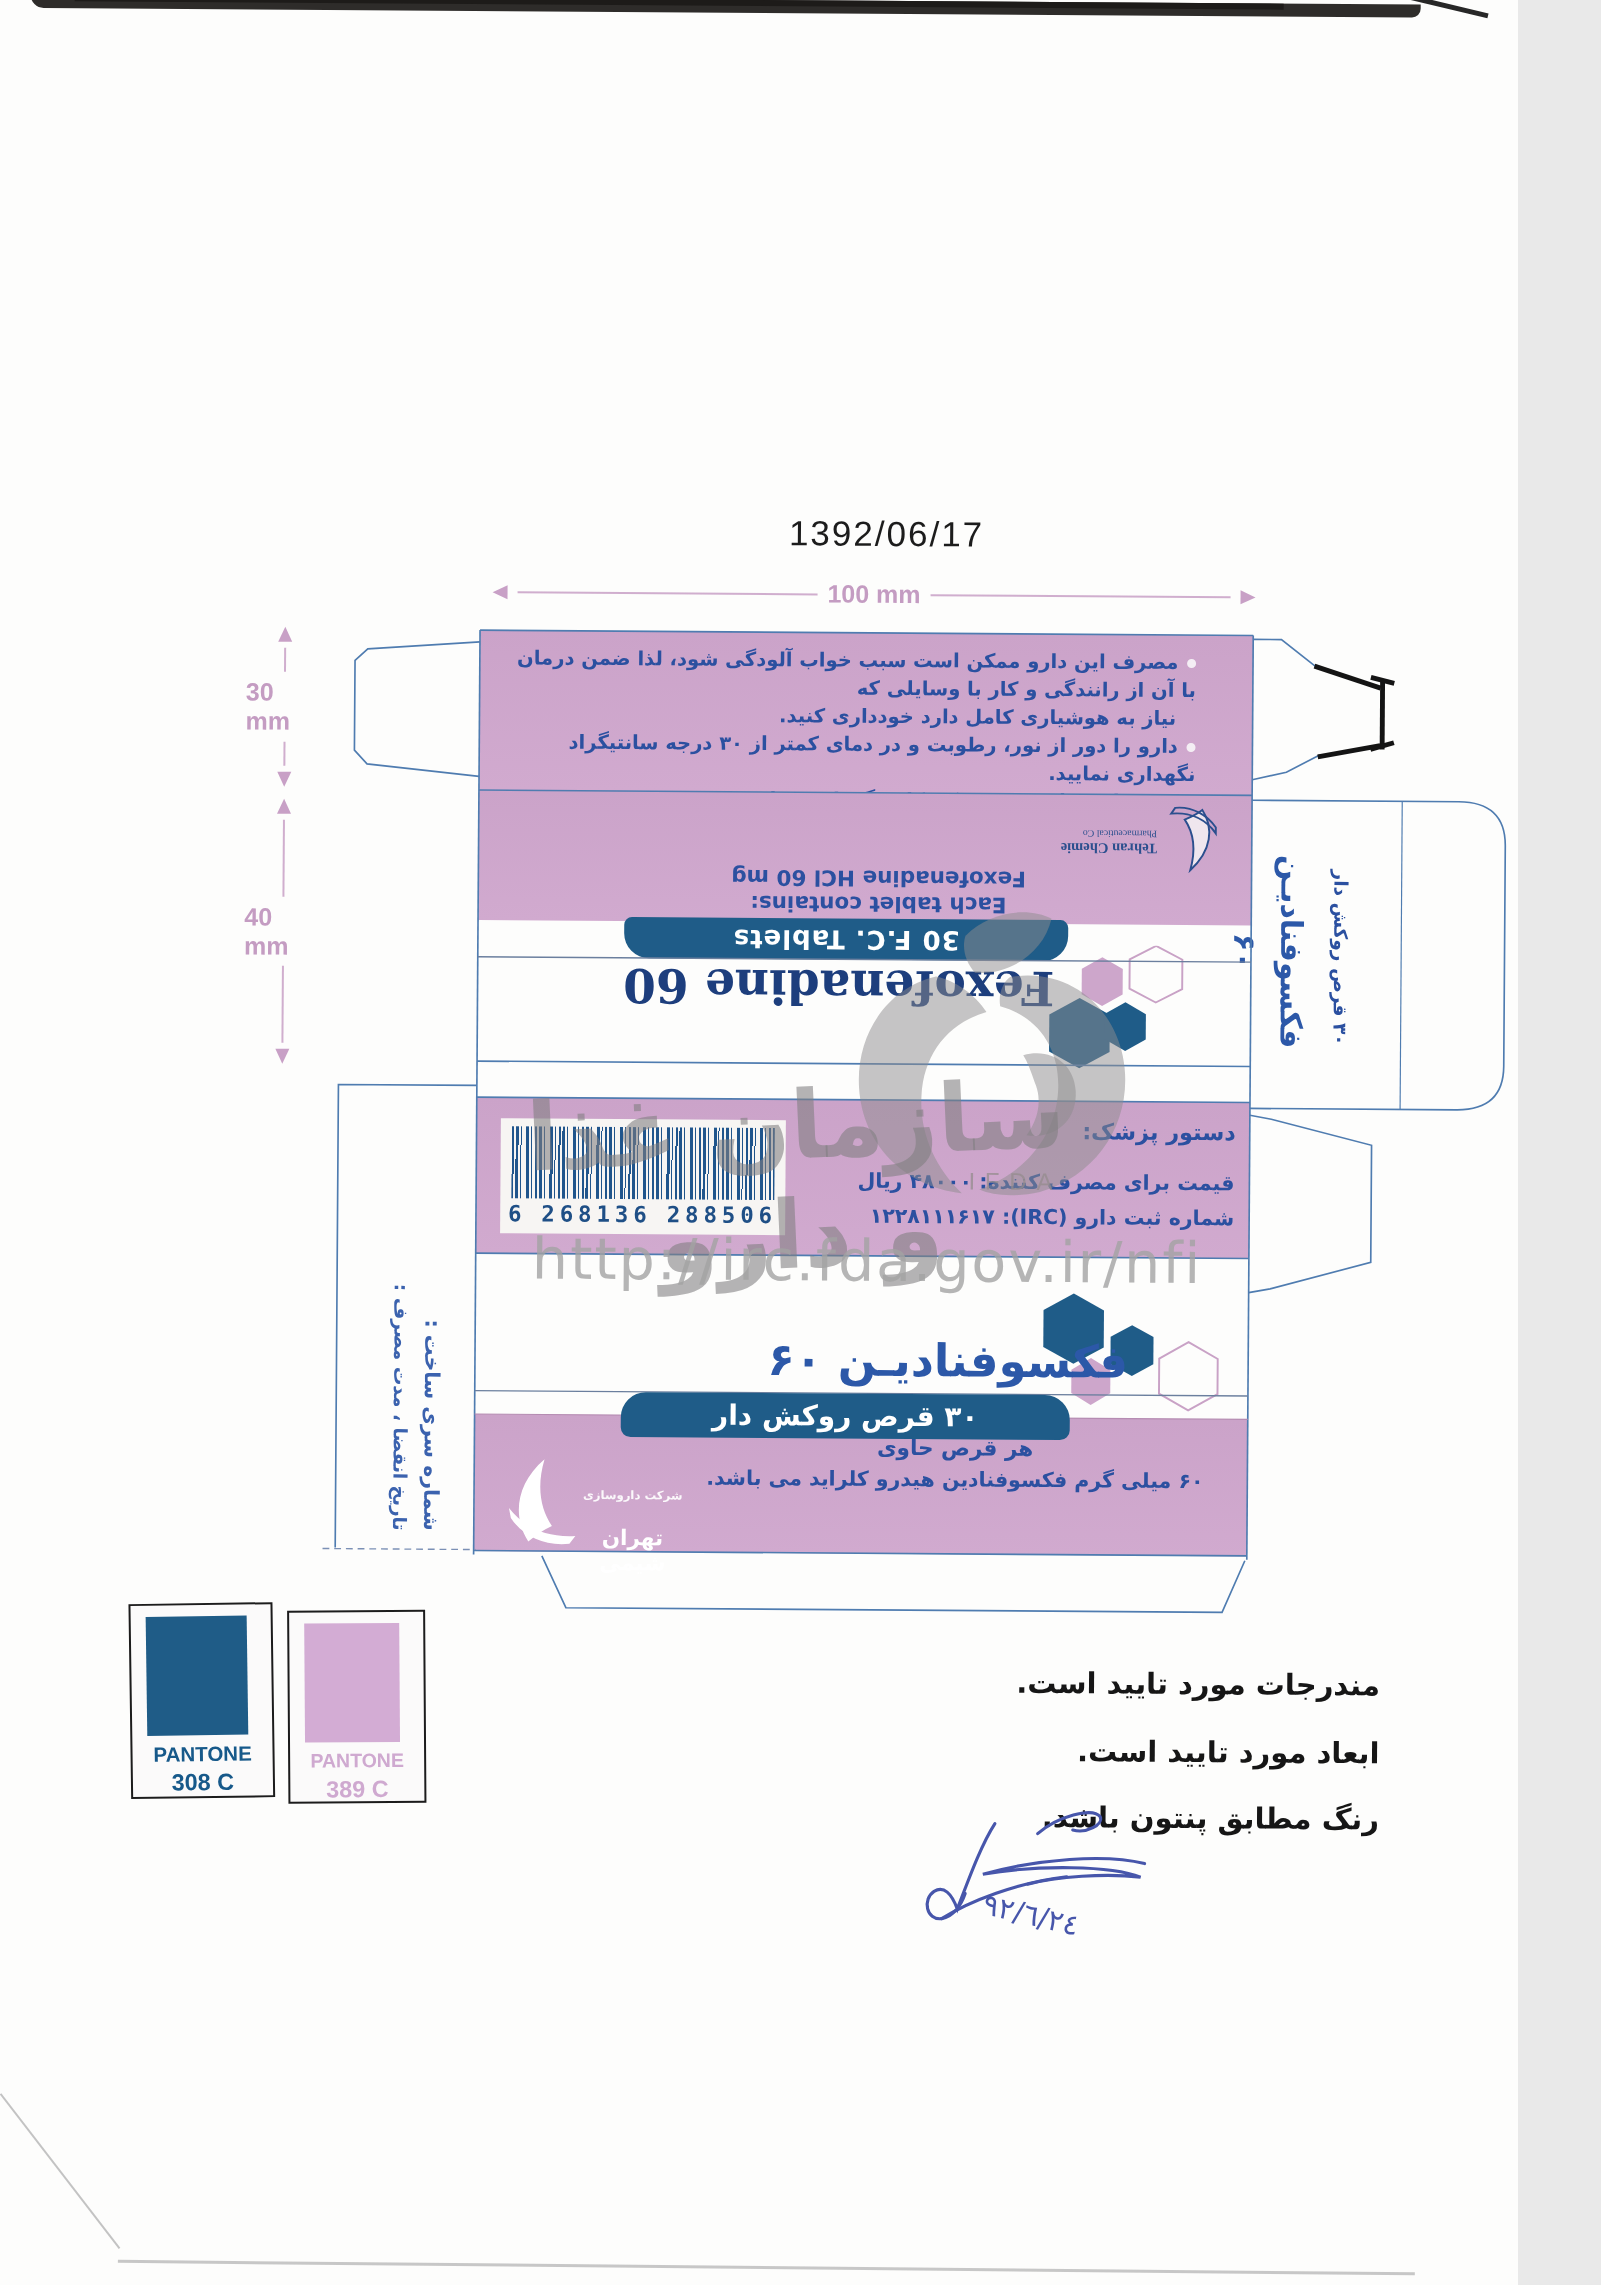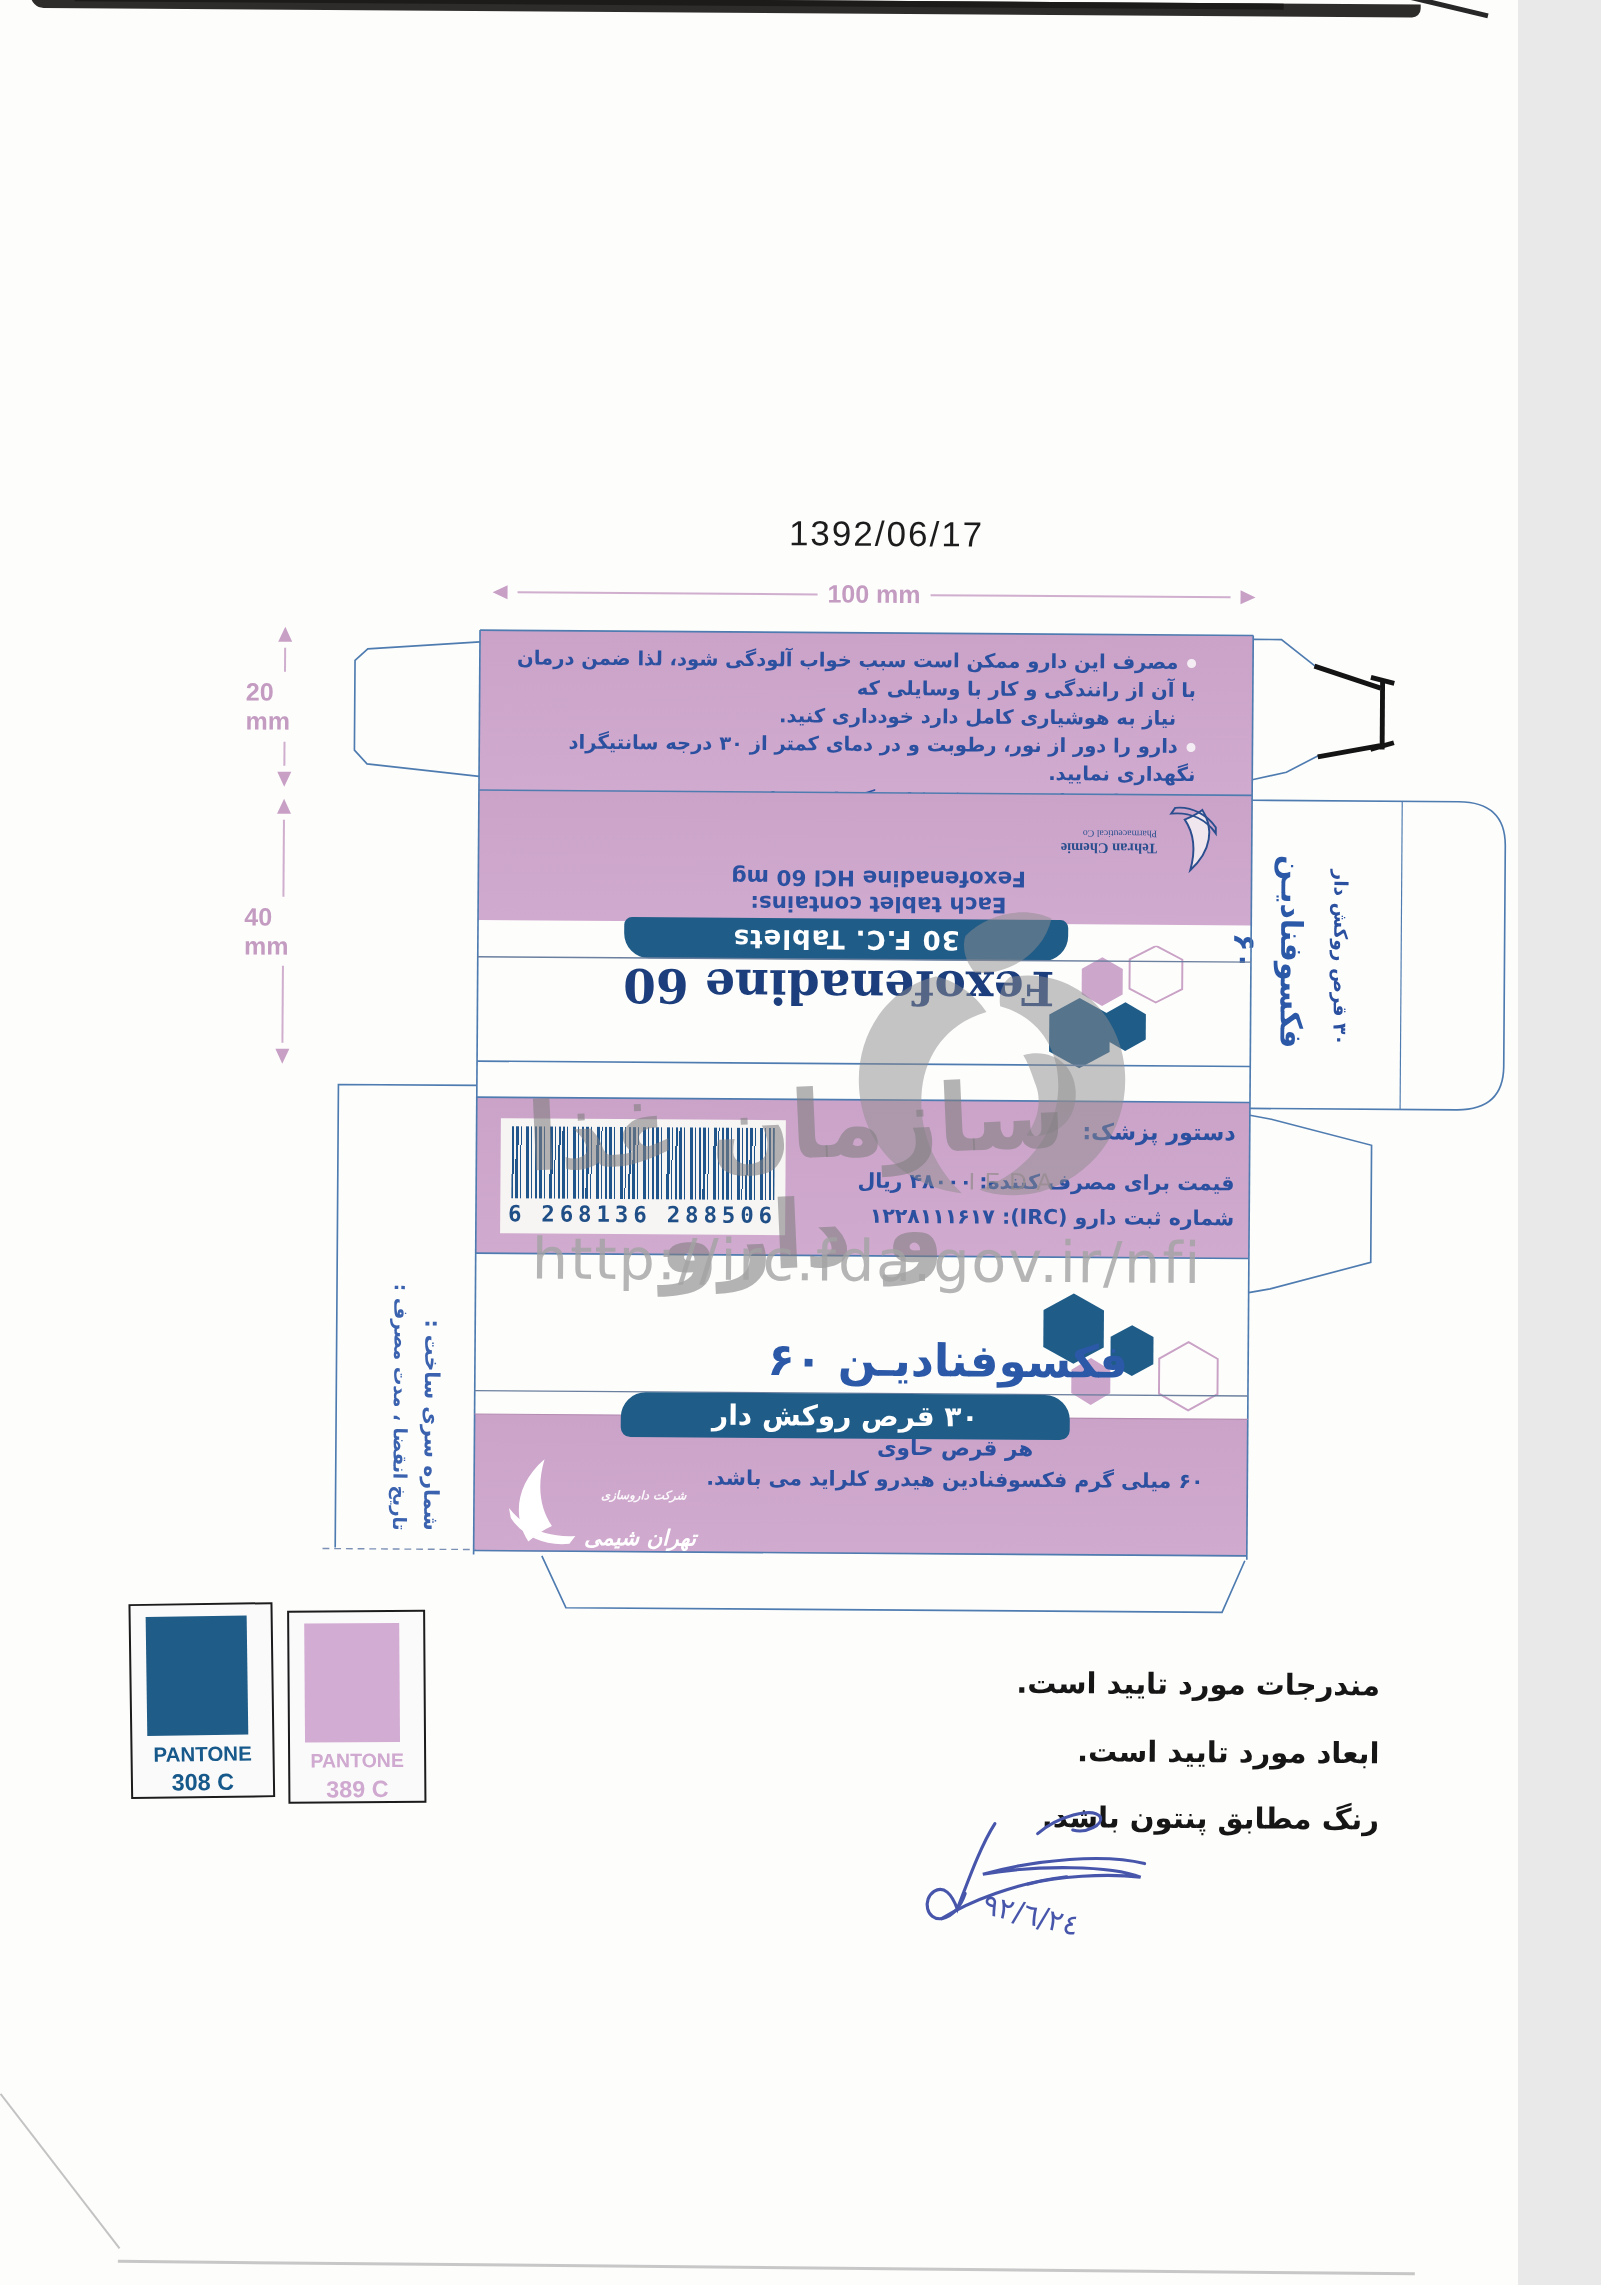--- a/index.html
+++ b/index.html
@@ -72,21 +72,21 @@
   .mid-irc{left:819px;top:1203px;width:417px;text-align:right;font-size:20.5px;}
 
   .front-brand{left:624px;top:1330px;width:507px;height:59px;line-height:59px;direction:rtl;
                text-align:right;font-size:45px;font-weight:bold;color:#2c58a8;}
   .front-bar{left:624px;top:1393px;width:449px;height:45px;line-height:45px;font-size:28px;
              border-radius:25px 25px 9.8px 9.8px;direction:rtl;z-index:3;}
   .front-pink{left:478px;top:1416px;width:773px;height:137px;}
   .front-contains{left:683px;top:1434px;width:551px;text-align:center;direction:rtl;color:#2b50a0;font-weight:bold;}
   .fc1{font-size:21.5px;margin-bottom:6.8px;}
   .fc2{font-size:20.5px;}
-  .front-logo-txt{color:#fff;direction:rtl;text-align:right;font-style:italic;}
+  .front-logo-txt{color:#fff;direction:rtl;text-align:center;}
   .flt1{left:583px;top:1489px;width:107px;font-size:11.7px;font-weight:bold;opacity:.92;}
   .flt2{left:573px;top:1526px;width:127px;font-size:21.5px;font-weight:bold;}
 
   .rot90{transform:rotate(90deg);transform-origin:top left;}
   .ef-brand{left:1315px;top:831px;width:234px;height:47px;line-height:47px;direction:rtl;
             text-align:center;font-size:30px;font-weight:bold;color:#2c58a8;}
   .ef-sub{left:1354px;top:856px;width:195px;height:27px;line-height:27px;direction:rtl;
           text-align:center;font-size:18.5px;font-weight:bold;color:#2b50a0;}
   .sp-batch{left:447px;top:1250px;width:283px;height:29px;direction:rtl;text-align:right;
             font-size:20.5px;font-weight:bold;color:#3b62ae;}
@@ -139,21 +139,21 @@
   <div class="abs harrow dim">
     <span class="tri-l"></span>
     <span class="ln"></span>
     <span class="dimlbl">100 mm</span>
     <span class="ln"></span>
     <span class="tri-r"></span>
   </div>
   <div class="abs varrow va20 dim">
     <span class="tri-u"></span>
     <span class="vln"></span>
-    <span class="dimlbl">20 mm</span>
+    <span class="dimlbl">30 mm</span>
     <span class="vln"></span>
     <span class="tri-d"></span>
   </div>
   <div class="abs varrow va40 dim">
     <span class="tri-u"></span>
     <span class="vln"></span>
     <span class="dimlbl">40 mm</span>
     <span class="vln"></span>
     <span class="tri-d"></span>
   </div>

